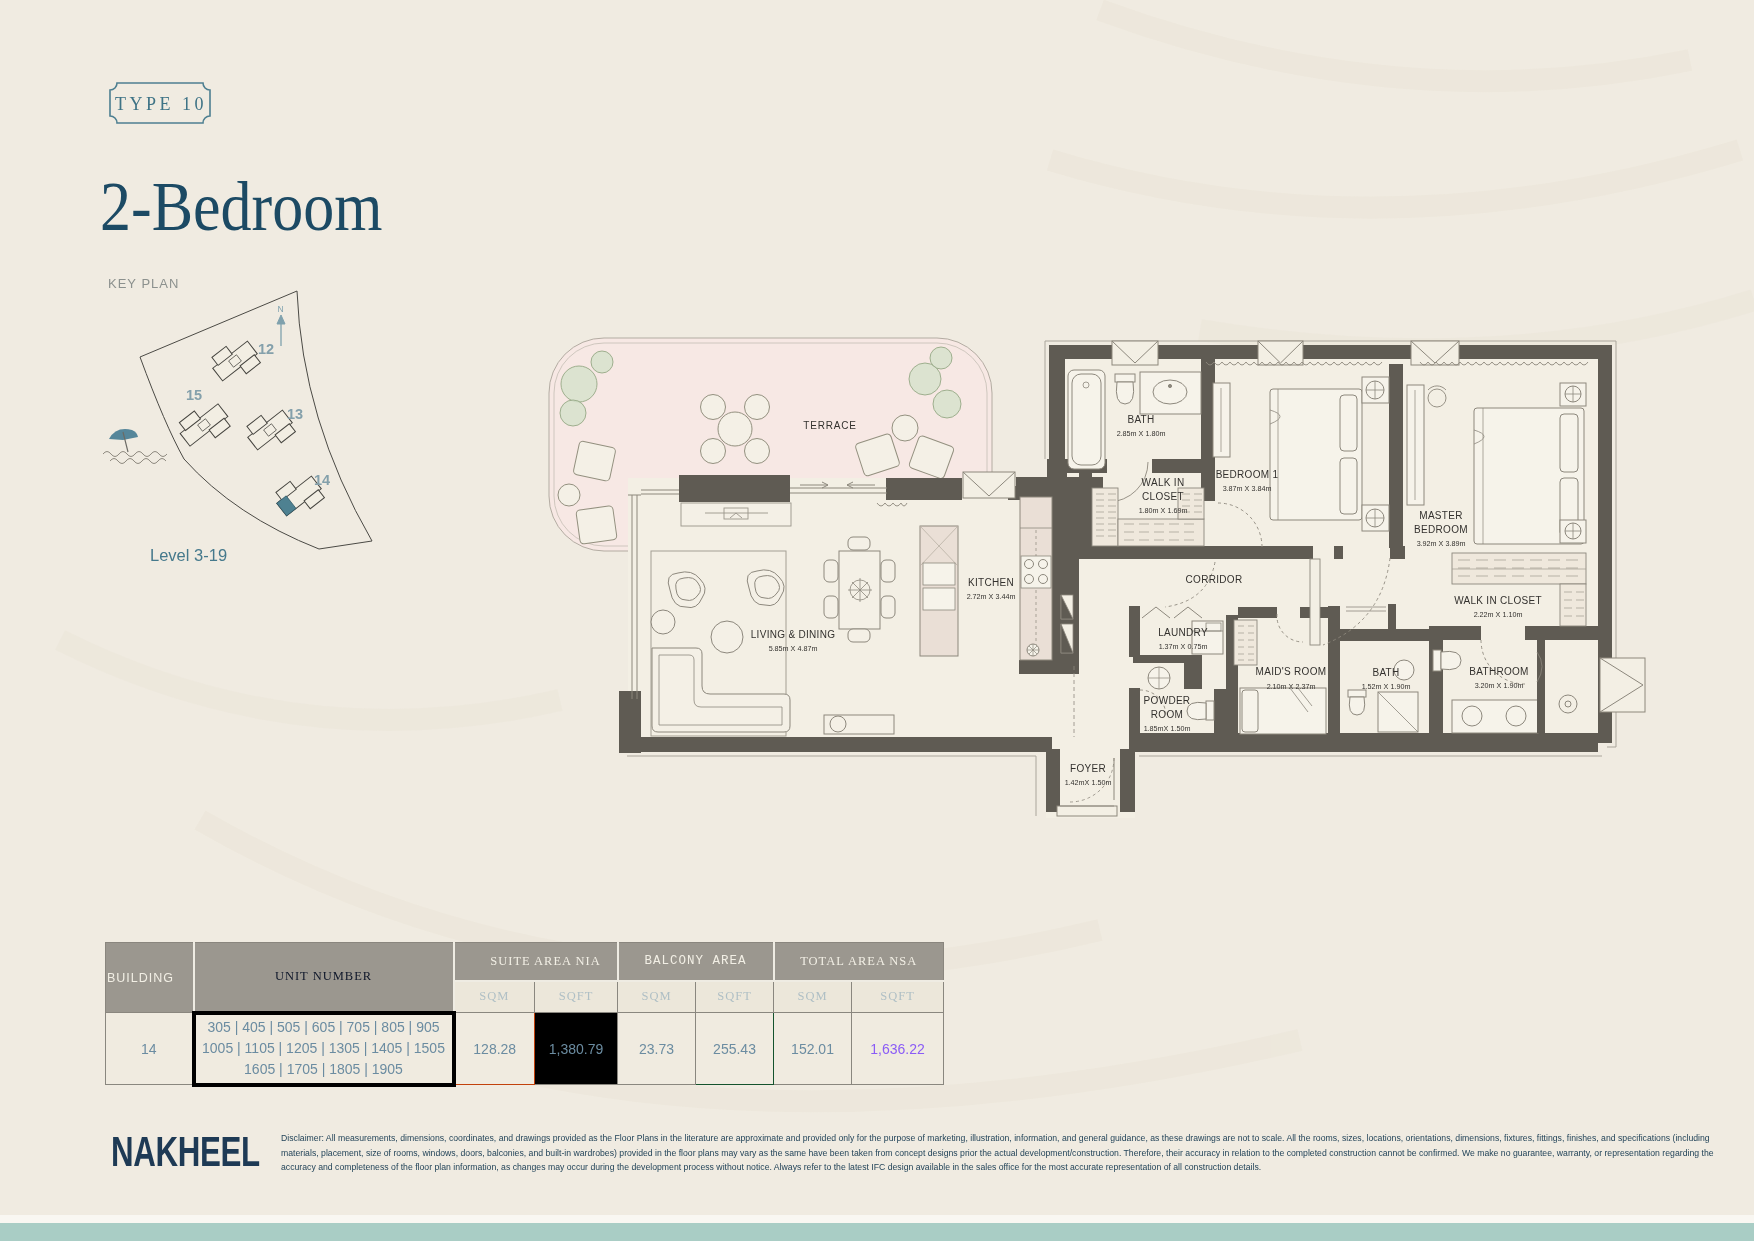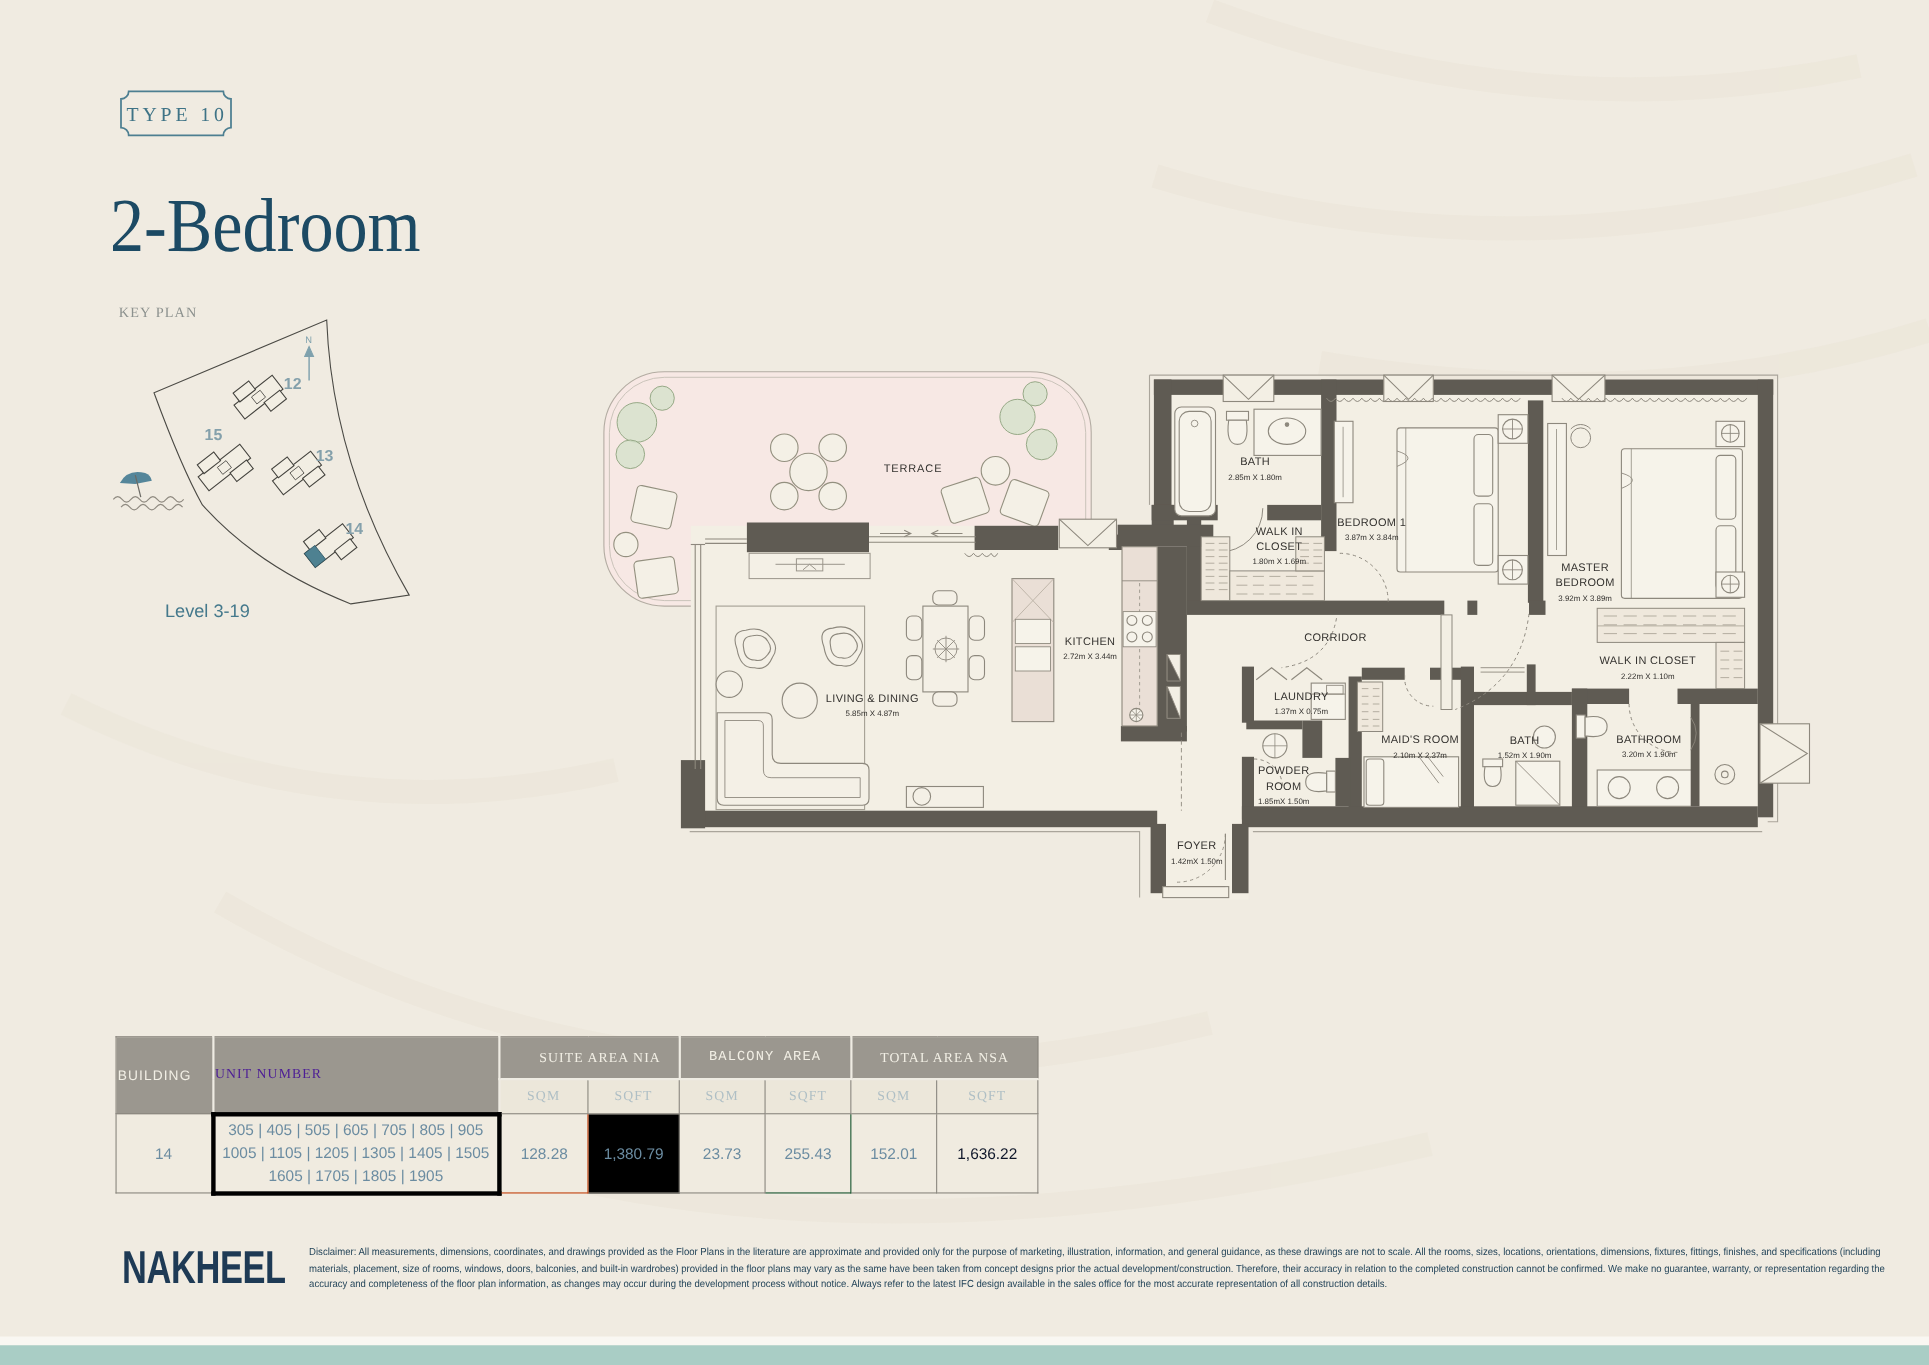--- a/index.html
+++ b/index.html
@@ -21,21 +21,21 @@
   </g>
 </svg>
 
 <svg class="abs" style="left:100px;top:72px" width="130" height="62" viewBox="0 0 130 62">
   <path d="M17,11 h86 a7,7 0 0 0 7,7 v26 a7,7 0 0 0 -7,7 h-86 a7,7 0 0 0 -7,-7 v-26 a7,7 0 0 0 7,-7 Z" fill="none" stroke="#4d7f91" stroke-width="1.6"></path>
   <text x="61" y="38" text-anchor="middle" font-family="Liberation Serif, serif" font-size="18" letter-spacing="3.5" fill="#3e7386">TYPE 10</text>
 </svg>
 
 <div class="abs" style="left:100px;top:167px;font-family:'Liberation Serif',serif;font-size:62px;color:#1c4a64;letter-spacing:0px;transform:scaleY(1.12);transform-origin:0 0;">2-Bedroom</div>
 
-<div class="abs" style="left:108px;top:276px;font-family:Liberation Serif, serif;font-size:13px;color:#8c918e;letter-spacing:1px;">KEY PLAN</div>
+<div class="abs" style="left:108px;top:276px;font-family:Liberation Sans, sans-serif;font-size:13px;color:#8c918e;letter-spacing:1px;">KEY PLAN</div>
 
 <svg class="abs" style="left:95px;top:285px" width="300" height="290" viewBox="95 285 300 290">
 
   <path d="M297,291 Q302,420 372,541 L319,549 Q235,516 184,459 Q165,425 140,357 Z" fill="none" stroke="#4b4a45" stroke-width="1"></path>
 
   <g stroke="#7fa1ad" fill="#7fa1ad">
     <line x1="281" y1="346" x2="281" y2="322" stroke-width="1.3"></line>
     <path d="M281,315 l-4,9 l8,0 Z"></path>
     <text x="277.5" y="312" font-size="8.5" stroke="none" fill="#7fa1ad">N</text>
   </g>
@@ -557,42 +557,42 @@
       <col style="width:81px">
       <col style="width:83px">
       <col style="width:78px">
       <col style="width:78px">
       <col style="width:78px">
       <col style="width:92px">
     </colgroup>
   <tbody>
       <tr style="height:38px;">
     <td rowspan="2" style="background:#9b978f;border:1px solid #8a867e;border-right:2px solid #efece3;font-family:Liberation Sans, sans-serif;font-size:12.5px;letter-spacing:1px;color:#f2efe5;text-align:left;">BUILDING</td>
-    <td rowspan="2" style="background:#9b978f;border:1px solid #8a867e;border-right:2px solid #efece3;font-family:'Liberation Serif',serif;font-size:12.5px;letter-spacing:1px;color:#4c1d95;">UNIT NUMBER</td>
+    <td rowspan="2" style="background:#9b978f;border:1px solid #8a867e;border-right:2px solid #efece3;font-family:'Liberation Serif',serif;font-size:12.5px;letter-spacing:1px;color:#0f172a;text-align:center;">UNIT NUMBER</td>
     <td colspan="2" style="background:#9b978f;border:1px solid #8a867e;border-right:2px solid #efece3;border-bottom:2px solid #efece3;font-family:'Liberation Serif',serif;font-size:12.5px;letter-spacing:1px;color:#f2efe5;text-align:center;padding-left:21px;">SUITE AREA NIA</td>
     <td colspan="2" style="background:#9b978f;border:1px solid #8a867e;border-right:2px solid #efece3;border-bottom:2px solid #efece3;font-family:Liberation Mono, monospace;font-size:12.5px;letter-spacing:1px;color:#f2efe5;text-align:center;">BALCONY AREA</td>
     <td colspan="2" style="background:#9b978f;border:1px solid #8a867e;border-bottom:2px solid #efece3;font-family:'Liberation Serif',serif;font-size:12.5px;letter-spacing:1px;color:#f2efe5;text-align:center;">TOTAL AREA NSA</td>
   </tr>
   <tr style="height:32px;">
     <td style="background:#ece7da;border:1px solid #8a877f;font-family:'Liberation Serif',serif;font-size:12.5px;letter-spacing:1px;color:#afbfc5;text-align:center;">SQM</td>
     <td style="background:#ece7da;border:1px solid #8a877f;font-family:'Liberation Serif',serif;font-size:12.5px;letter-spacing:1px;color:#afbfc5;text-align:center;">SQFT</td>
     <td style="background:#ece7da;border:1px solid #8a877f;font-family:'Liberation Serif',serif;font-size:12.5px;letter-spacing:1px;color:#afbfc5;text-align:center;">SQM</td>
     <td style="background:#ece7da;border:1px solid #8a877f;font-family:'Liberation Serif',serif;font-size:12.5px;letter-spacing:1px;color:#afbfc5;text-align:center;">SQFT</td>
     <td style="background:#ece7da;border:1px solid #8a877f;font-family:'Liberation Serif',serif;font-size:12.5px;letter-spacing:1px;color:#afbfc5;text-align:center;">SQM</td>
     <td style="background:#ece7da;border:1px solid #8a877f;font-family:'Liberation Serif',serif;font-size:12.5px;letter-spacing:1px;color:#afbfc5;text-align:center;">SQFT</td>
   </tr>
   <tr style="height:72px;">
     <td style="background:#f0ebe0;border:1px solid #8a877f;font-size:14px;color:#6b8ca1;text-align:center;">14</td>
     <td style="background:#f0ebe0;border:4px solid #000000;font-size:14px;color:#6b8ca1;text-align:center;line-height:21px;">305 | 405 | 505 | 605 | 705 | 805 | 905<br>1005 | 1105 | 1205 | 1305 | 1405 | 1505<br>1605 | 1705 | 1805 | 1905</td>
     <td style="background:#f0ebe0;border:1px solid #c2410c;font-size:14px;color:#6b8ca1;text-align:center;">128.28</td>
     <td style="background:#000000;border:1px solid #8a877f;font-size:14px;color:#6b8ca1;text-align:center;">1,380.79</td>
     <td style="background:#f0ebe0;border:1px solid #8a877f;font-size:14px;color:#6b8ca1;text-align:center;">23.73</td>
     <td style="background:#f0ebe0;border:1px solid #14532d;font-size:14px;color:#6b8ca1;text-align:center;">255.43</td>
     <td style="background:#f0ebe0;border:1px solid #8a877f;font-size:14px;color:#6b8ca1;text-align:center;">152.01</td>
-    <td style="background:#f0ebe0;border:1px solid #8a877f;font-size:14px;color:#0f172a;text-align:center;">1,636.22</td>
+    <td style="background:#f0ebe0;border:1px solid #8a877f;font-size:14px;color:#8b5cf6;text-align:center;">1,636.22</td>
   </tr>
 </tbody>
   </table>
 
 <div class="abs" style="left:111px;top:1128px;font-size:42px;font-weight:bold;color:#1e3a55;letter-spacing:-0.5px;transform:scaleX(0.745);transform-origin:0 0;">NAKHEEL</div>
 
 <div class="abs" style="left:281px;top:1131px;width:1520px;font-size:9.3px;line-height:14.6px;color:#24455a;white-space:nowrap;transform:scaleX(0.934);transform-origin:0 0;">Disclaimer: All measurements, dimensions, coordinates, and drawings provided as the Floor Plans in the literature are approximate and provided only for the purpose of marketing, illustration, information, and general guidance, as these drawings are not to scale. All the rooms, sizes, locations, orientations, dimensions, fixtures, fittings, finishes, and specifications (including<br>materials, placement, size of rooms, windows, doors, balconies, and built-in wardrobes) provided in the floor plans may vary as the same have been taken from concept designs prior the actual development/construction. Therefore, their accuracy in relation to the completed construction cannot be confirmed. We make no guarantee, warranty, or representation regarding the<br>accuracy and completeness of the floor plan information, as changes may occur during the development process without notice. Always refer to the latest IFC design available in the sales office for the most accurate representation of all construction details.</div>
 
 <div class="abs" style="left:0;top:1215px;width:1754px;height:8px;background:#f9f7f2;"></div>
 

